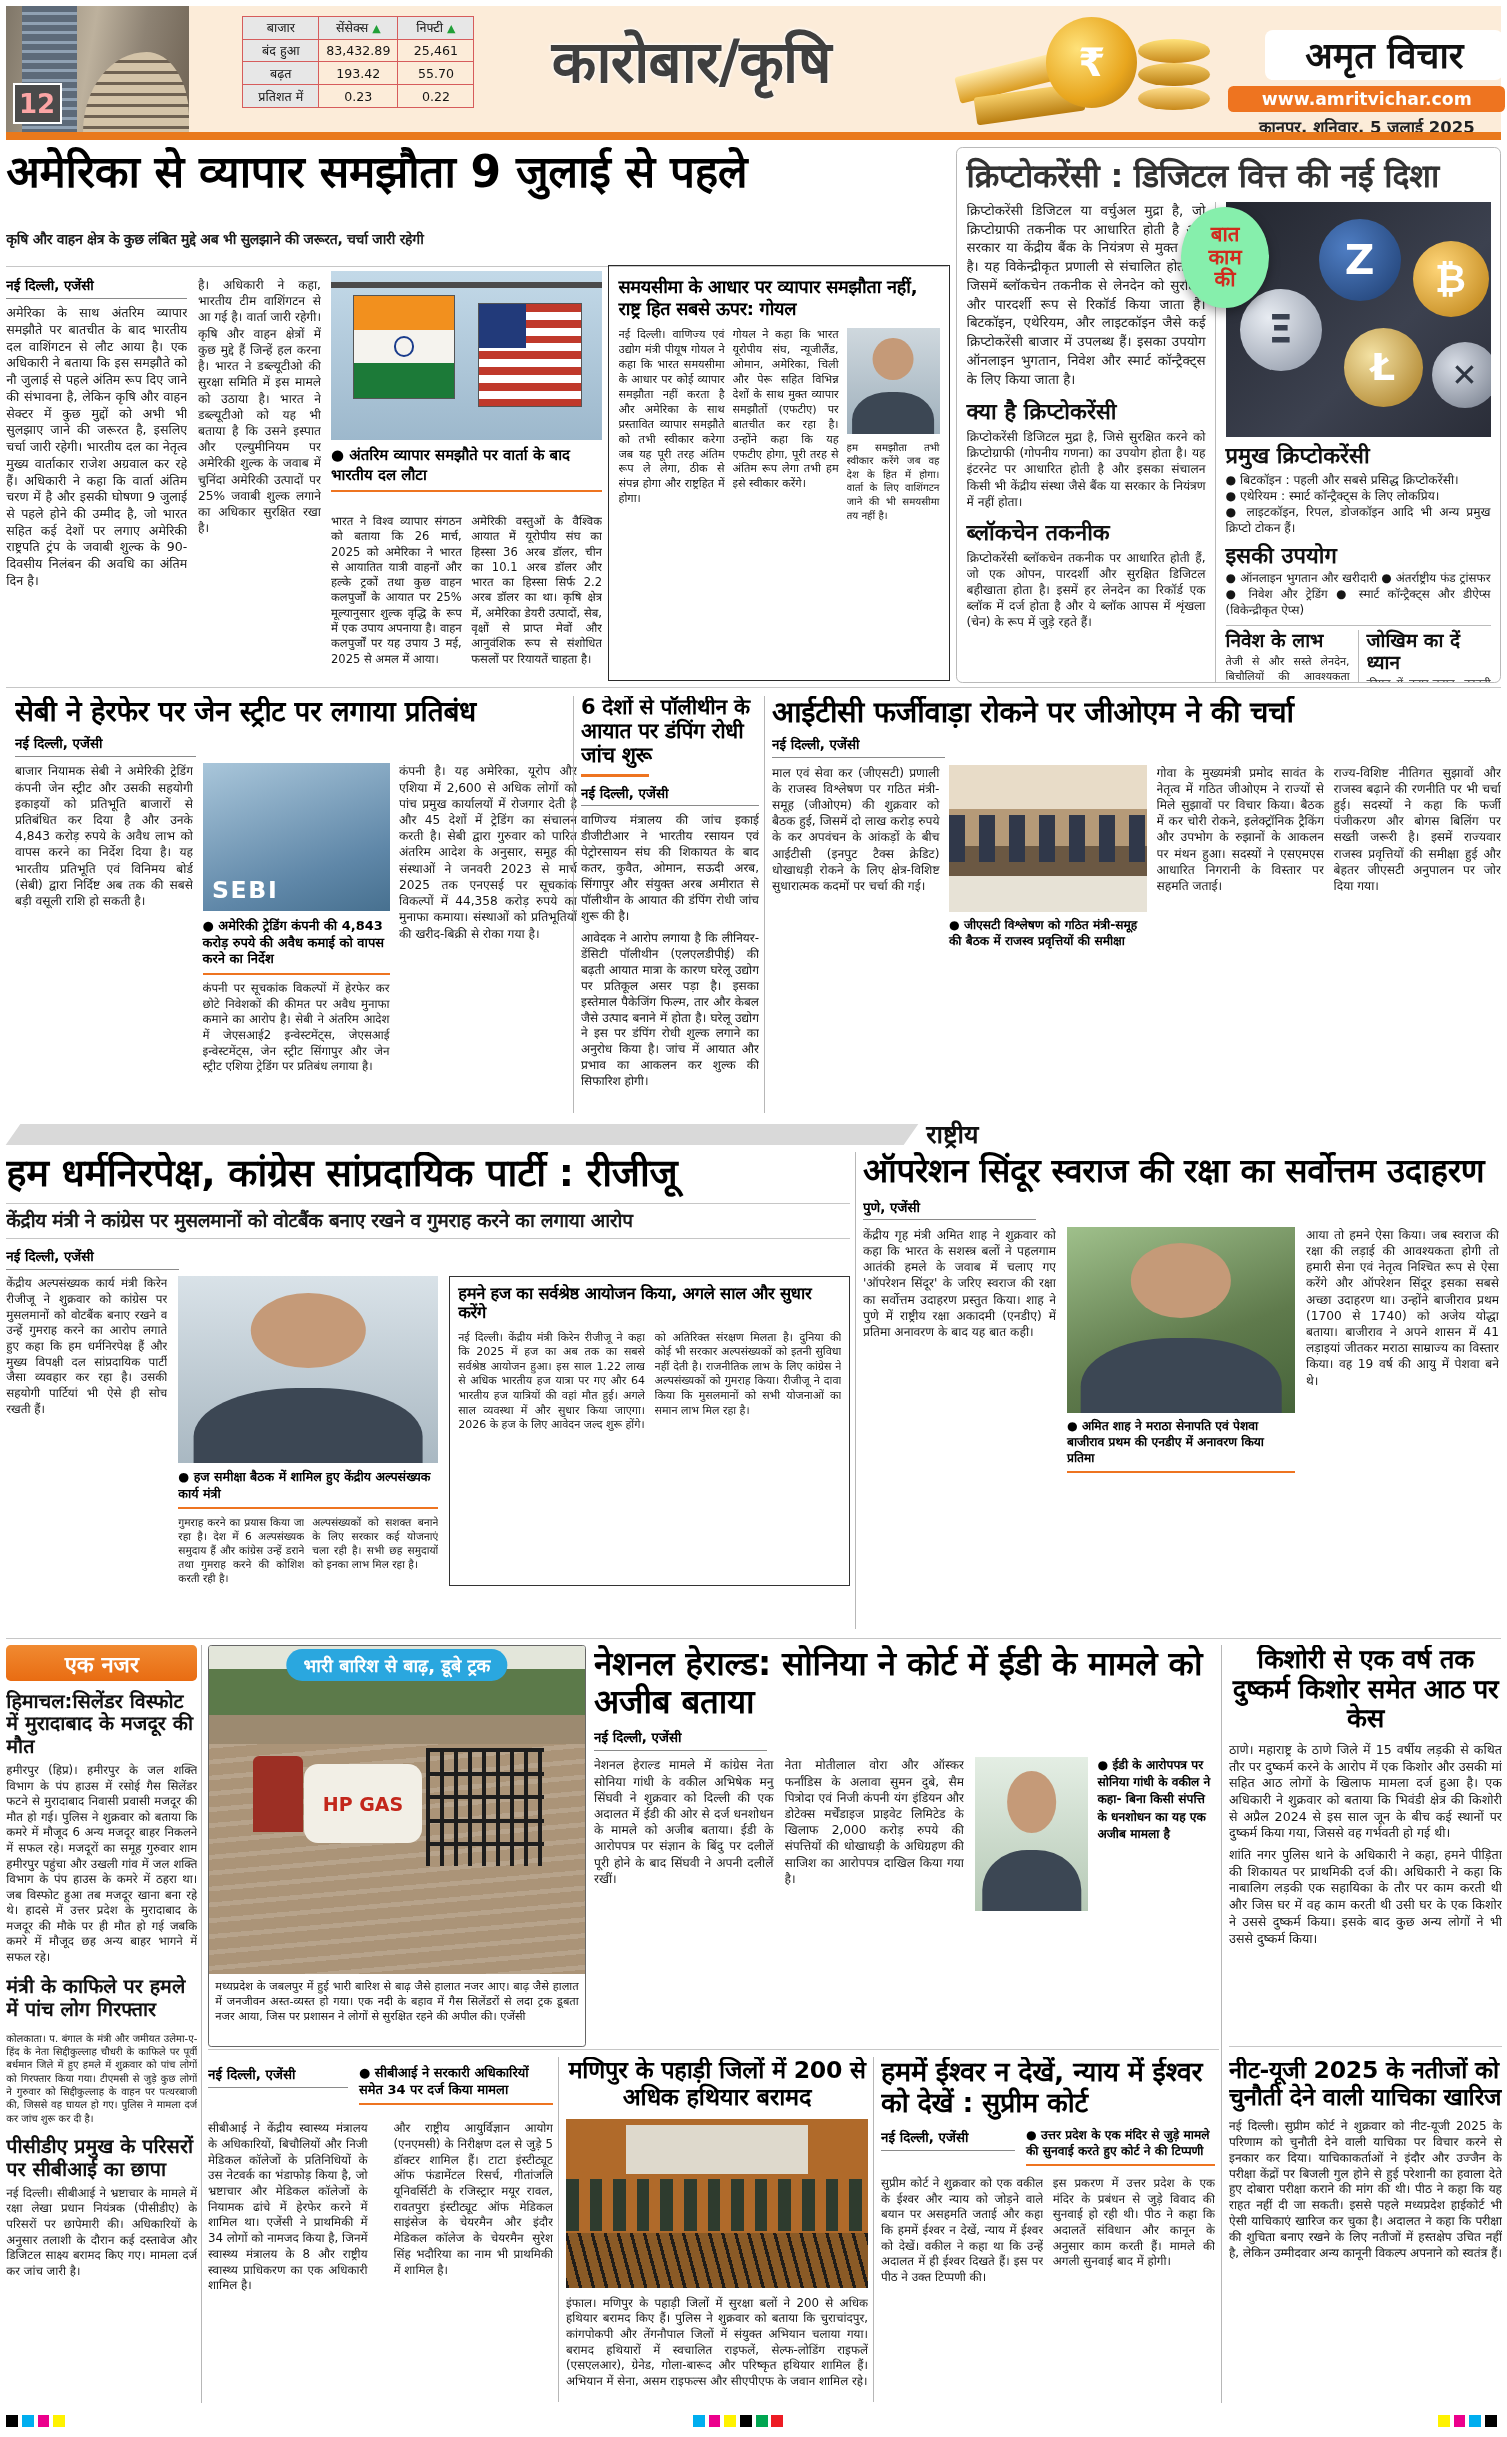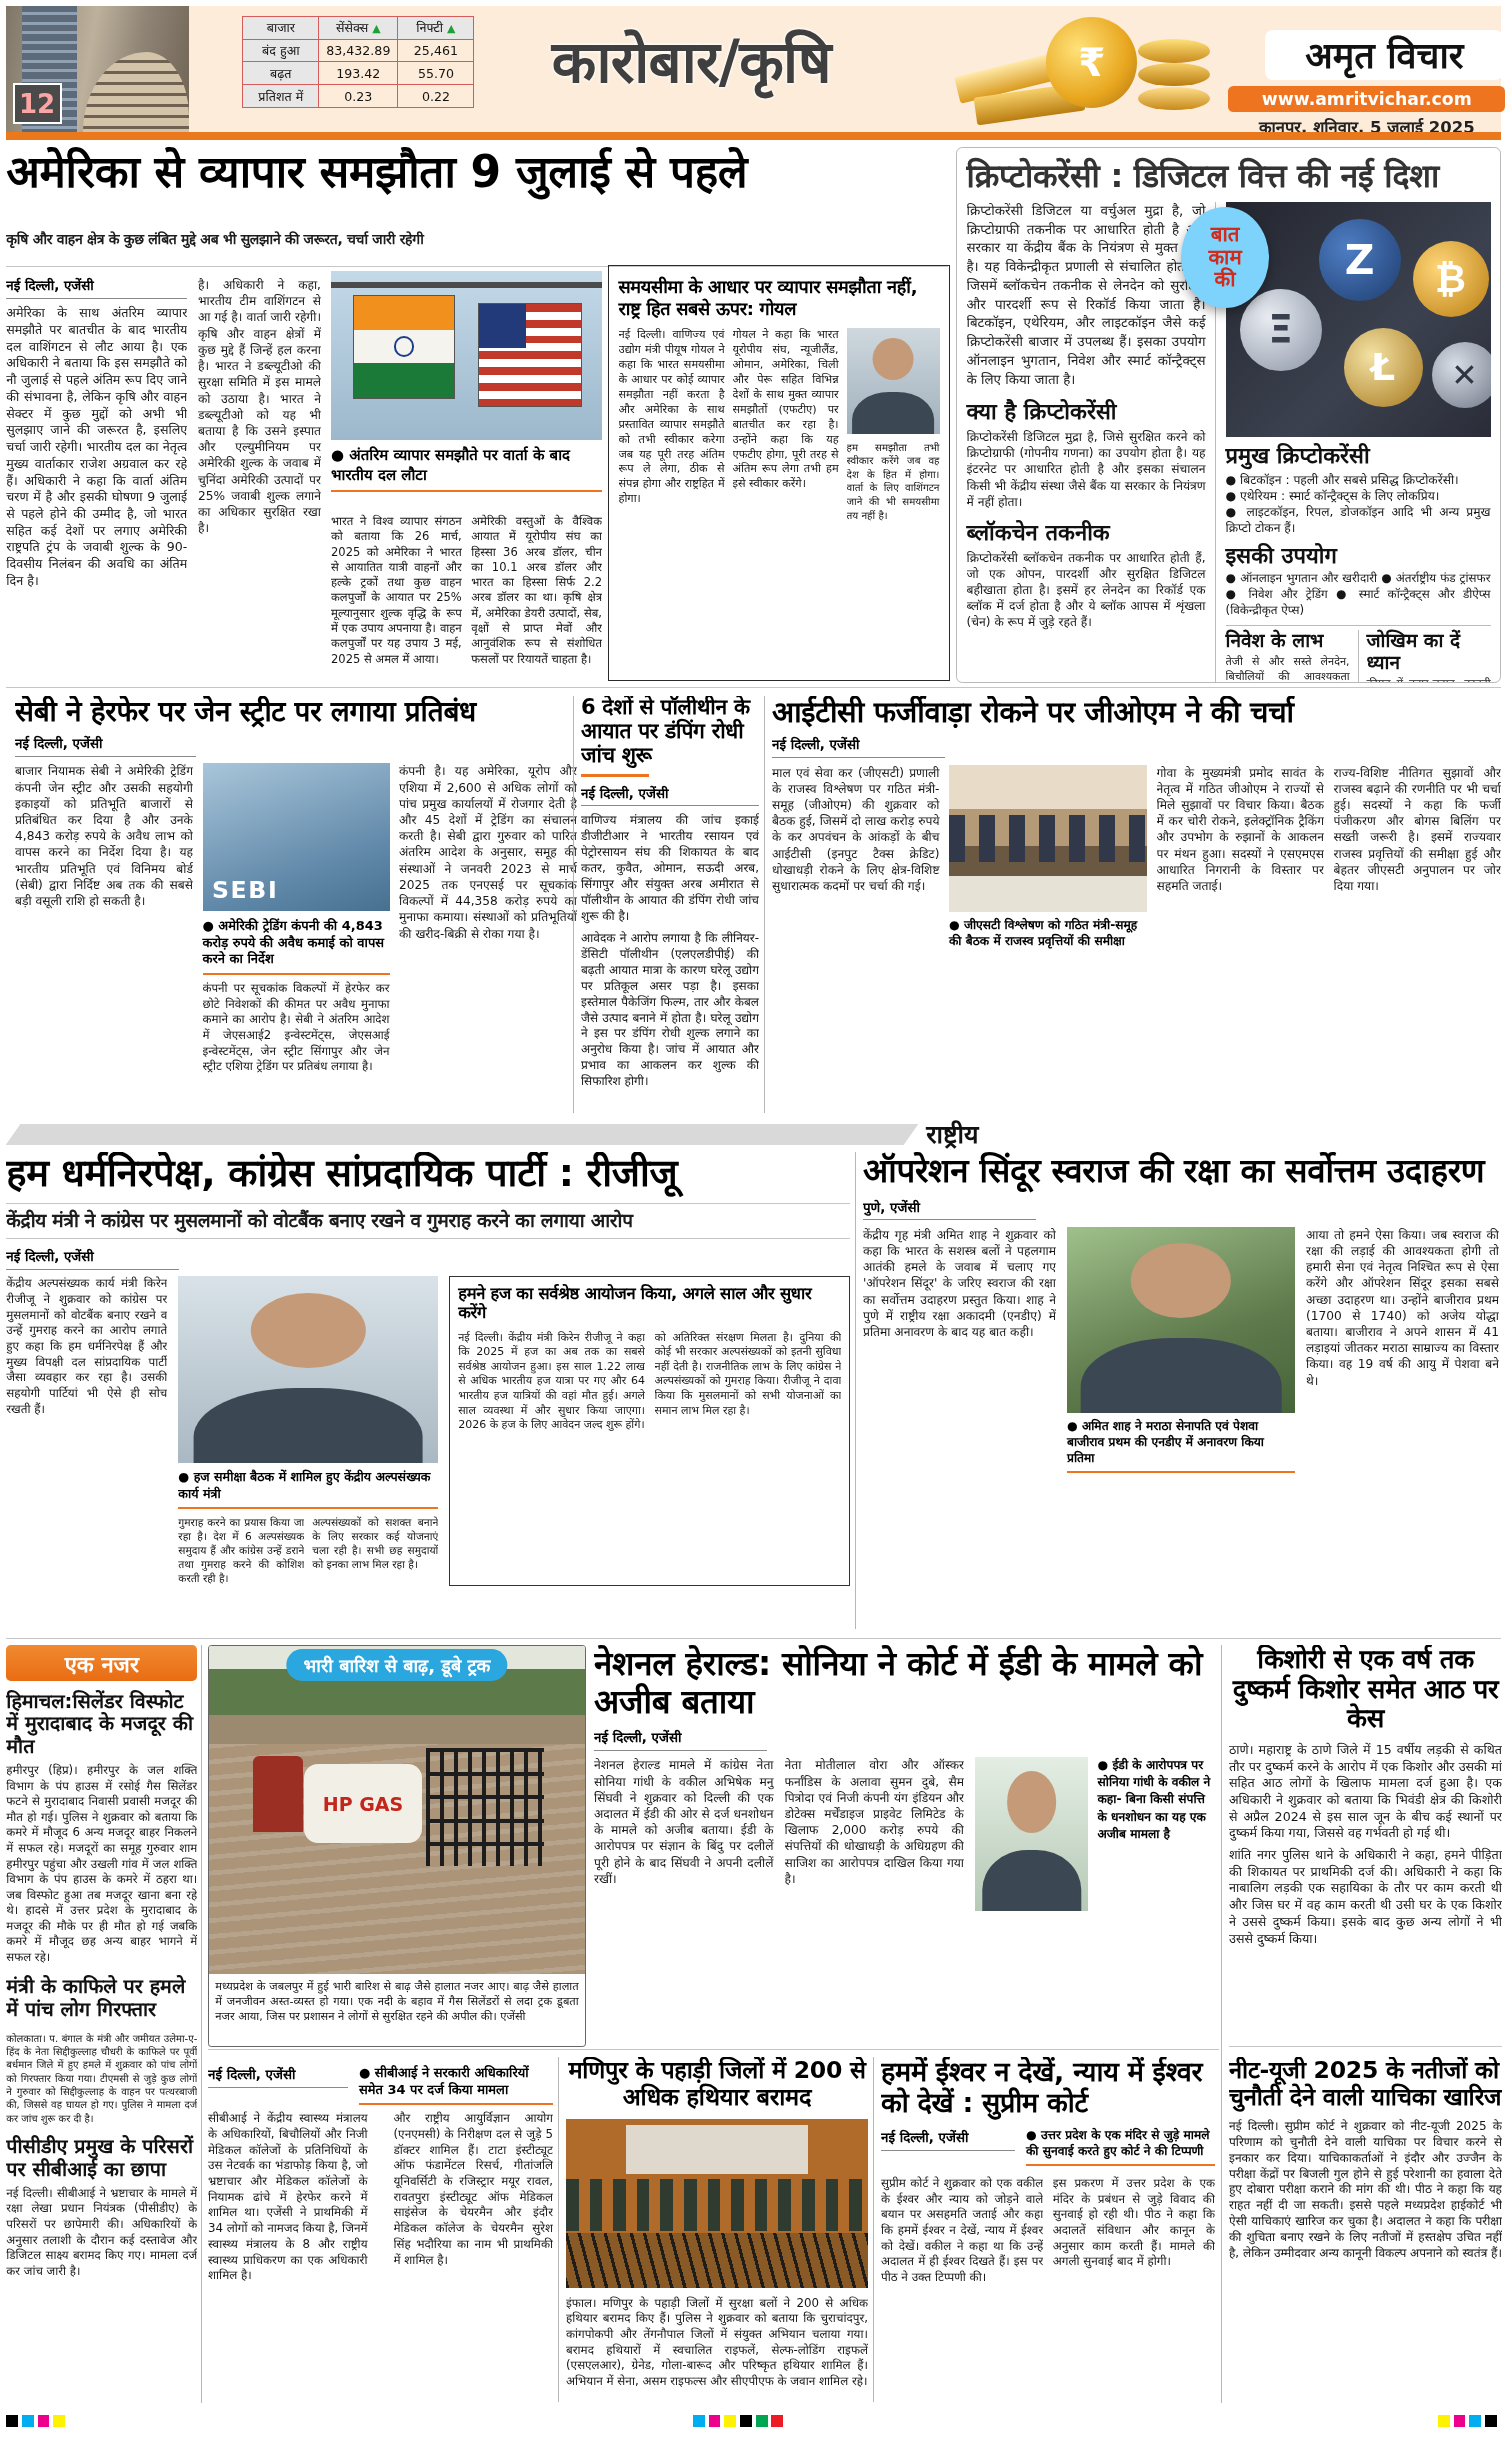--- a/index.html
+++ b/index.html
@@ -130,21 +130,21 @@
         <div class="bt" style="font-size:12.2px;margin-top:4.7px">क्रिप्टोकरेंसी ब्लॉकचेन तकनीक पर आधारित होती हैं, जो एक ओपन, पारदर्शी और सुरक्षित डिजिटल बहीखाता होता है। इसमें हर लेनदेन का रिकॉर्ड एक ब्लॉक में दर्ज होता है और ये ब्लॉक आपस में शृंखला (चेन) के रूप में जुड़े रहते हैं।</div>
       </div>
       <div style="width:276px;border-left:0.8px solid #bbb;padding-left:9.5px;position:relative">
         <div style="position:relative;width:100%;height:235px;background:linear-gradient(135deg,#23262f,#3c414f 60%,#2a2d38);overflow:hidden">
           <div class="coin" style="left:93px;top:17.3px;width:82px;height:82px;background:radial-gradient(circle at 35% 35%,#4f7ec4,#1d3c6e);color:#fff;font-size:41px">Z</div>
           <div class="coin" style="left:187px;top:39px;width:76px;height:76px;background:radial-gradient(circle at 35% 35%,#ffd679,#b97d10);color:#fff;font-size:38px">₿</div>
           <div class="coin" style="left:14px;top:87px;width:82px;height:82px;background:radial-gradient(circle at 35% 35%,#e8ecf2,#8a93a3);color:#394150;font-size:39px">Ξ</div>
           <div class="coin" style="left:118px;top:126px;width:79px;height:79px;background:radial-gradient(circle at 35% 35%,#f4e2a4,#a5771c);color:#fff;font-size:38px">Ł</div>
           <div class="coin" style="left:206px;top:140px;width:66px;height:66px;background:radial-gradient(circle at 35% 35%,#d8dde6,#6e7685);color:#2f3642;font-size:31.5px">✕</div>
         </div>
-        <div style="position:absolute;left:-35px;top:4.7px;width:88px;height:101px;background:#7dd3fc;border-radius:50%;box-shadow:0 4.7px 11px rgba(0,0,0,.35);display:flex;flex-direction:column;align-items:center;justify-content:center;color:#d12b1e;font-weight:bold;font-size:20.5px;line-height:1.1">
+        <div style="position:absolute;left:-35px;top:4.7px;width:88px;height:101px;background:#86efac;border-radius:50%;box-shadow:0 4.7px 11px rgba(0,0,0,.35);display:flex;flex-direction:column;align-items:center;justify-content:center;color:#d12b1e;font-weight:bold;font-size:20.5px;line-height:1.1">
           <span>बात</span>
           <span>काम</span>
           <span>की</span>
         </div>
         <div class="sect" style="font-size:22px;margin-top:6.3px">प्रमुख क्रिप्टोकरेंसी</div>
         <div class="bt" style="font-size:12.2px;margin-top:3.2px">● बिटकॉइन : पहली और सबसे प्रसिद्ध क्रिप्टोकरेंसी।</div>
         <div class="bt" style="font-size:12.2px">● एथेरियम : स्मार्ट कॉन्ट्रैक्ट्स के लिए लोकप्रिय।</div>
         <div class="bt" style="font-size:12.2px">● लाइटकॉइन, रिपल, डोजकॉइन आदि भी अन्य प्रमुख क्रिप्टो टोकन हैं।</div>
         <div class="sect" style="font-size:22px;margin-top:6.3px">इसकी उपयोग</div>
         <div class="bt" style="font-size:11.8px;margin-top:3.2px">● ऑनलाइन भुगतान और खरीदारी ● अंतर्राष्ट्रीय फंड ट्रांसफर ● निवेश और ट्रेडिंग ● स्मार्ट कॉन्ट्रैक्ट्स और डीऐप्स (विकेन्द्रीकृत ऐप्स)</div>
@@ -304,21 +304,21 @@
   </div>
 
   <div class="hline" style="left:208px;top:2049px;width:1011px"></div>
   <div class="hline" style="left:1229px;top:2046px;width:273px"></div>
 
   <div class="abs" style="left:208px;top:2057px;width:345px;height:345px;overflow:hidden">
     <div class="cols" style="gap:11px;margin-top:7.9px;align-items:flex-start">
       <div class="dl" style="width:140px;margin-bottom:0">नई दिल्ली, एजेंसी</div>
       <div class="cap obar" style="flex:1;font-size:13px">● सीबीआई ने सरकारी अधिकारियों समेत 34 पर दर्ज किया मामला</div>
     </div>
-    <div class="cols" style="gap:26px;margin-top:6px">
+    <div class="cols" style="gap:26px;margin-top:16px">
       <div class="bt" style="flex:1;font-size:11.8px">सीबीआई ने केंद्रीय स्वास्थ्य मंत्रालय के अधिकारियों, बिचौलियों और निजी मेडिकल कॉलेजों के प्रतिनिधियों के उस नेटवर्क का भंडाफोड़ किया है, जो भ्रष्टाचार और मेडिकल कॉलेजों के नियामक ढांचे में हेरफेर करने में शामिल था। एजेंसी ने प्राथमिकी में 34 लोगों को नामजद किया है, जिनमें स्वास्थ्य मंत्रालय के 8 और राष्ट्रीय स्वास्थ्य प्राधिकरण का एक अधिकारी शामिल है।</div>
       <div class="bt" style="flex:1;font-size:11.8px">और राष्ट्रीय आयुर्विज्ञान आयोग (एनएमसी) के निरीक्षण दल से जुड़े 5 डॉक्टर शामिल हैं। टाटा इंस्टीट्यूट ऑफ फंडामेंटल रिसर्च, गीतांजलि यूनिवर्सिटी के रजिस्ट्रार मयूर रावल, रावतपुरा इंस्टीट्यूट ऑफ मेडिकल साइंसेज के चेयरमैन और इंदौर मेडिकल कॉलेज के चेयरमैन सुरेश सिंह भदौरिया का नाम भी प्राथमिकी में शामिल है।</div>
     </div>
   </div>
 
   <div class="vline" style="left:558px;top:2057px;height:345px"></div>
 
   <div class="abs" style="left:566px;top:2057px;width:302px;height:345px;overflow:hidden">
     <div class="h" style="font-size:23.6px;text-align:center">मणिपुर के पहाड़ी जिलों में 200 से अधिक हथियार बरामद</div>
     <div style="position:relative;width:100%;height:169px;margin-top:7.9px;background:#b06a2a;overflow:hidden">

